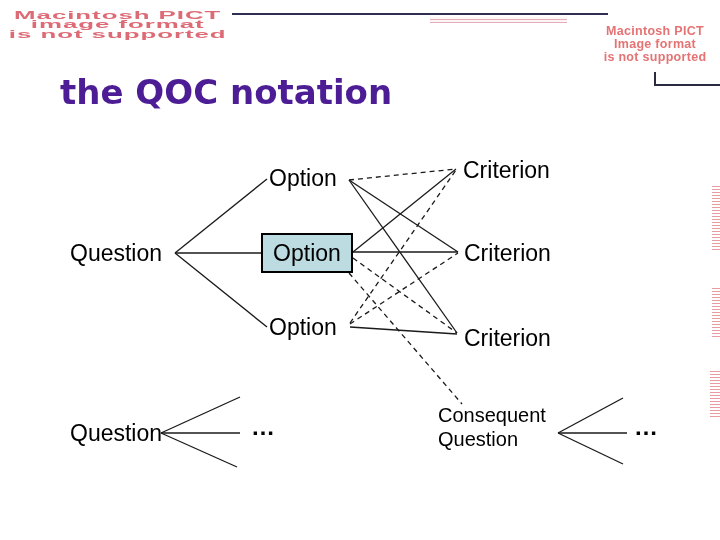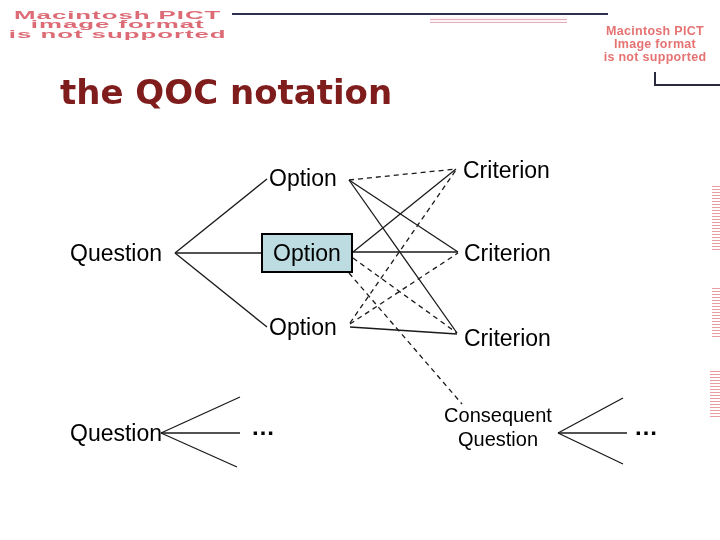--- a/index.html
+++ b/index.html
@@ -23,38 +23,38 @@
   .bracket-h{position:absolute;left:654px;top:84px;width:66px;height:2px;background:#2b2b3f;}
 
   
   .edge-streak{position:absolute;right:0;width:8px;opacity:.85;
                background:repeating-linear-gradient(0deg,#e58a92 0 1px,#fff 1px 3px);}
   .streak-1{top:185px;height:65px;}
   .streak-2{top:287px;height:50px;}
   .streak-3{top:370px;height:47px;width:10px;}
 
   .title{position:absolute;left:60px;top:72px;font-family:"DejaVu Sans",sans-serif;
-         font-size:34px;font-weight:600;color:#7f1d1d;letter-spacing:0px;white-space:nowrap;}
+         font-size:34px;font-weight:600;color:#4c1d95;letter-spacing:0px;white-space:nowrap;}
 
   svg.diagram{position:absolute;left:0;top:0;width:720px;height:540px;}
 
   .node{position:absolute;font-size:23px;color:#000000;white-space:nowrap;}
   .n-question1{left:70px;top:240px;}
   .n-option1{left:269px;top:165px;}
   .n-option3{left:269px;top:314px;}
   .n-criterion1{left:463px;top:157px;}
   .n-criterion2{left:464px;top:240px;}
   .n-criterion3{left:464px;top:325px;}
   .n-question2{left:70px;top:420px;}
   .option-box{left:261px;top:233px;width:88px;height:36px;background:#bcdce2;
               border:2px solid #000;text-align:center;line-height:36px;}
   .ellipsis{font-size:24px;font-weight:bold;letter-spacing:2px;}
   .n-ellipsis1{left:251px;top:413px;}
   .n-ellipsis2{left:634px;top:413px;}
-  .n-consequent{left:438px;top:403px;width:120px;text-align:center;
+  .n-consequent{left:438px;top:403px;width:120px;
                 font-size:20px;line-height:24px;white-space:normal;}
 </style>
 </head>
 <body>
 
 <div class="slide">
 
   <div class="pict-tl">
     <div>Macintosh PICT</div>
     <div>image format</div>

